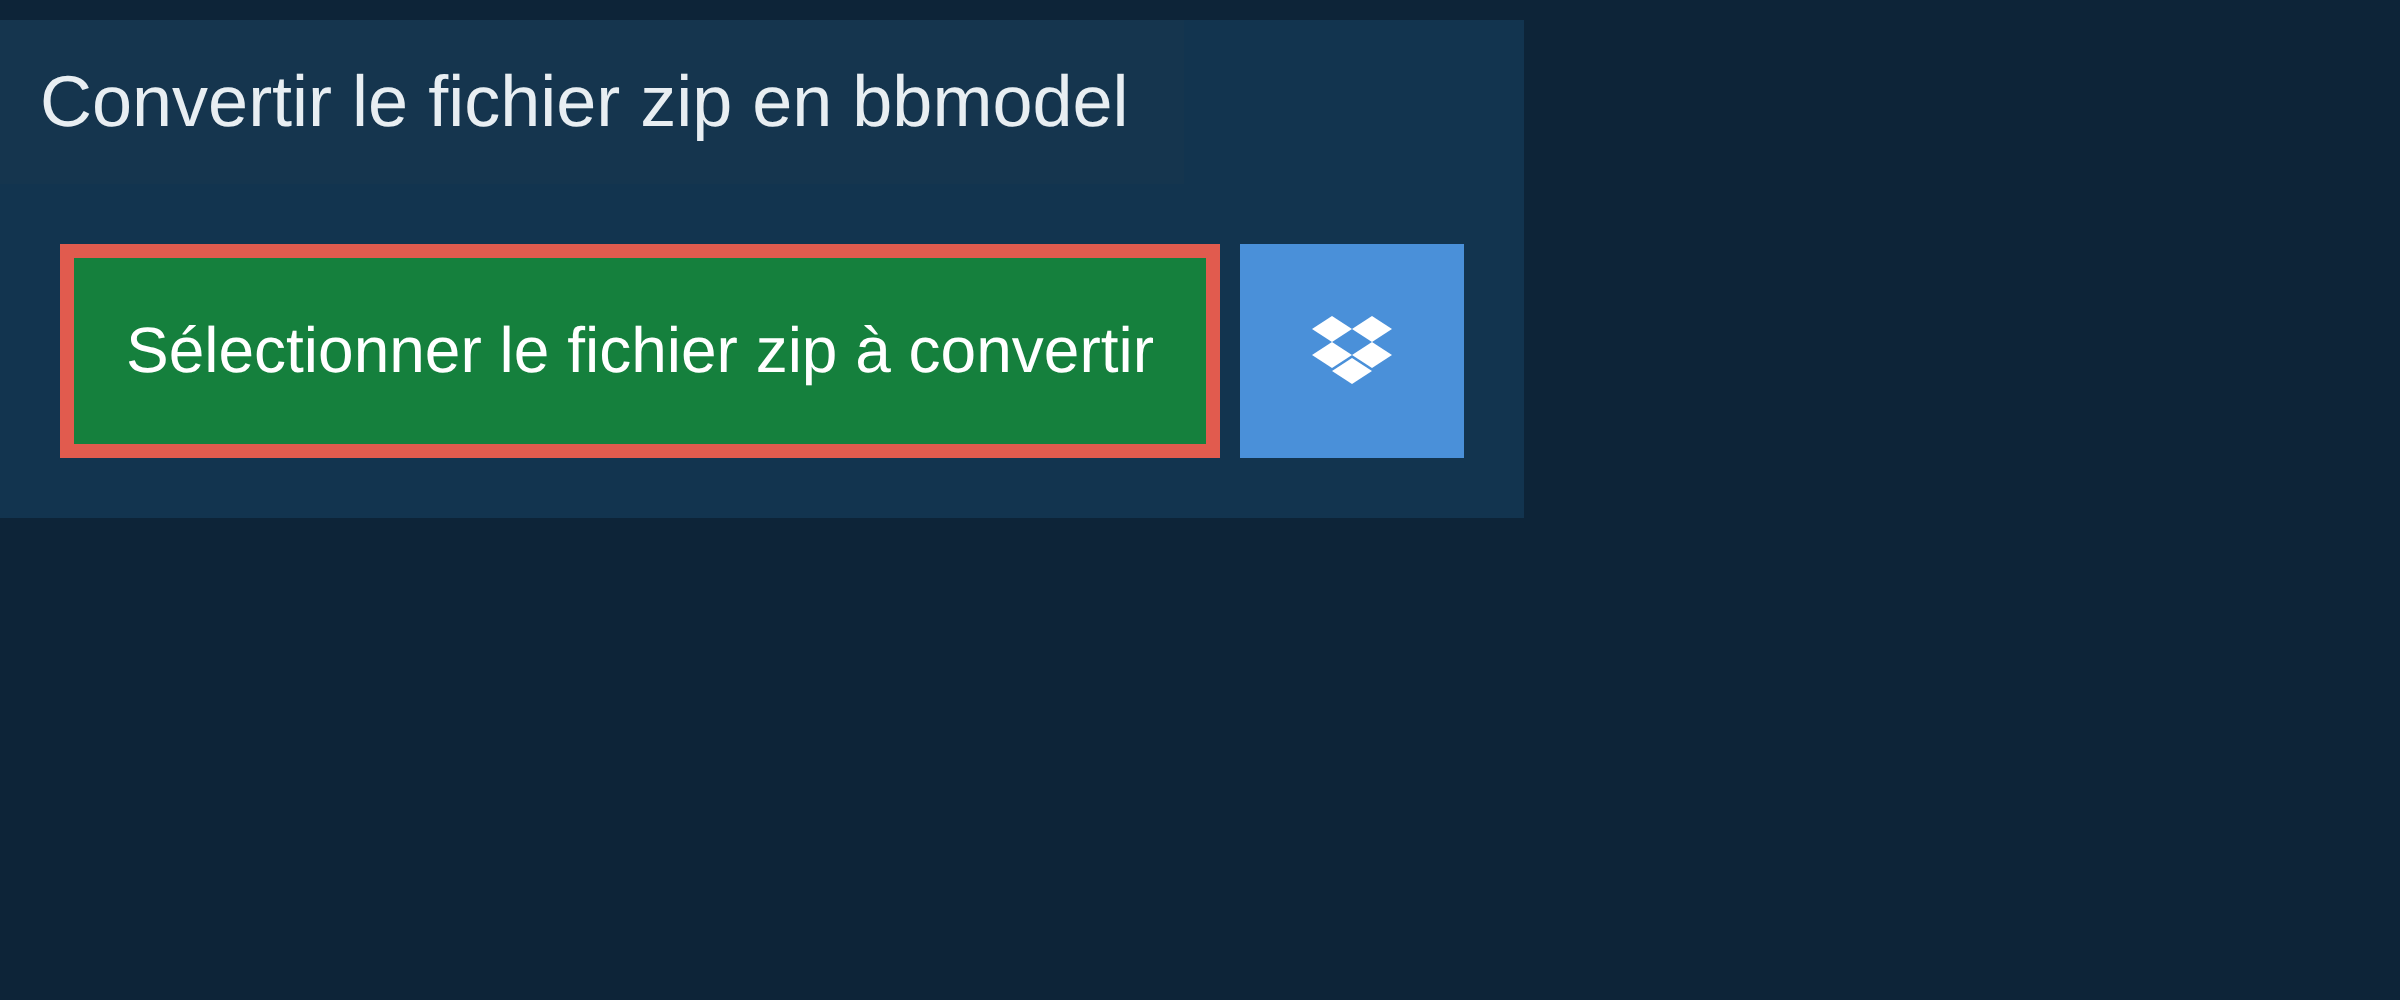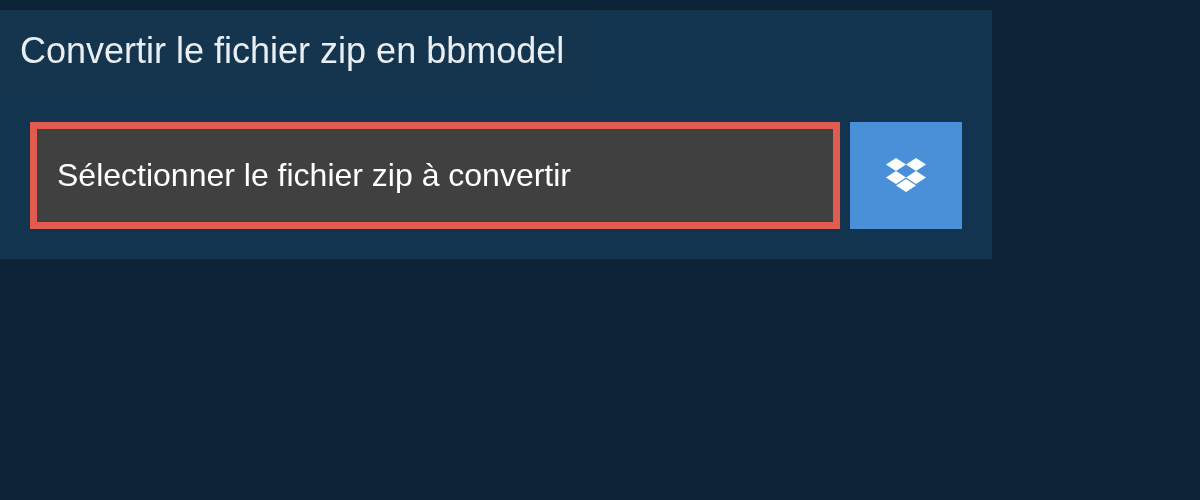--- a/index.html
+++ b/index.html
@@ -9,50 +9,51 @@
     }
     body {
       width: 1200px;
       height: 500px;
       background-color: #0d2438;
       font-family: -apple-system, BlinkMacSystemFont, 'Segoe UI', Arial, sans-serif;
       overflow: hidden;
     }
     .panel {
       background-color: #12344f;
-      width: 992px;
+      width: 762px;
       margin-top: 10px;
       margin-left: 0;
     }
     .header-tab {
       background-color: #15354e;
       display: inline-block;
       padding: 20px 28px 20px 20px;
       color: #e8eef2;
       font-size: 36px;
       font-weight: 400;
     }
     .button-row {
       display: flex;
       padding: 30px 30px 30px 30px;
       gap: 10px;
       align-items: stretch;
     }
     .select-button {
       flex: 1;
-      background-color: #404040;
+      background-color: #15803d;
       border: 7px solid #e15b4e;
       color: #ffffff;
       font-size: 32px;
       font-weight: 400;
       padding: 28px 20px;
       text-align: center;
       cursor: pointer;
       display: flex;
       align-items: center;
+      justify-content: center;
     }
     .dropbox-button {
       width: 112px;
       background-color: #4a90d9;
       display: flex;
       align-items: center;
       justify-content: center;
       cursor: pointer;
     }
     .dropbox-icon {

